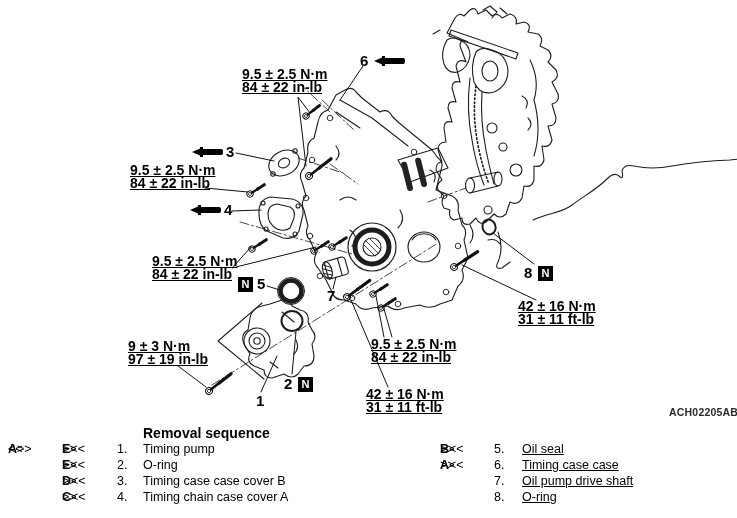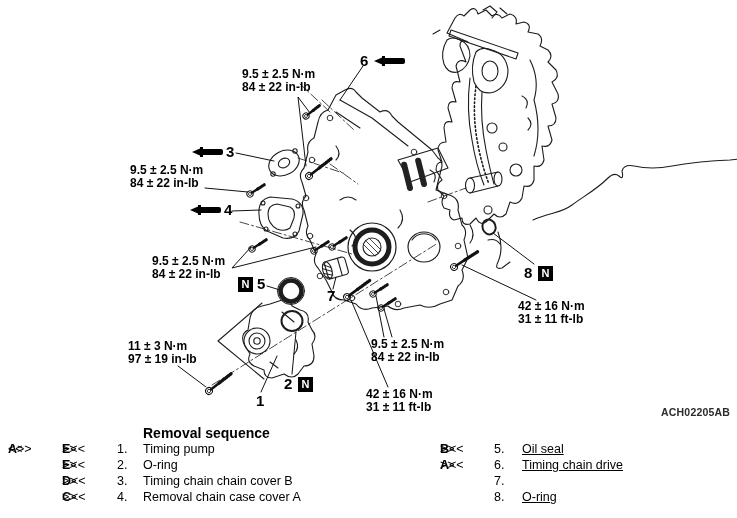--- a/index.html
+++ b/index.html
@@ -2,27 +2,27 @@
 <html><head>
 <meta charset="utf-8">
 <style>
   html,body{margin:0;padding:0;background:#fff;}
   #stage{
     position:relative;width:737px;height:518px;background:#fff;overflow:hidden;
     font-family:"Liberation Sans","DejaVu Sans",sans-serif;color:#000;
   }
   #artwork{position:absolute;left:0;top:0;width:737px;height:518px;}
   .abs{position:absolute;white-space:nowrap;}
-  .tq{font-size:12px;font-weight:bold;line-height:13px;letter-spacing:0;}
+  .tq{font-size:14px;font-weight:bold;line-height:13px;letter-spacing:0;text-decoration:underline;}
   .callout{font-size:15px;font-weight:bold;line-height:15px;}
   .nbox{
     width:15px;height:15px;background:#000;color:#fff;text-align:center;
     font-size:11px;font-weight:bold;line-height:15px;
   }
-  .figcode{font-size:10.5px;font-weight:bold;color:#2b2b2b;letter-spacing:.2px;}
+  .figcode{font-size:10.5px;font-weight:bold;color:#2b2b2b;letter-spacing:.2px;margin-left:8px;}
   
   .lg-title{font-size:14px;font-weight:bold;}
   .lg-row{position:absolute;left:0;top:0;width:737px;height:16px;font-size:12.5px;line-height:15px;}
   .lg-row span{position:absolute;white-space:nowrap;}
   .c-pre{left:8px;}
   .c-mark{left:62px;}
   .c-num{left:117px;}
   .c-name{left:143px;}
   .c-markR{left:440px;}
   .c-numR{left:494px;}
@@ -208,21 +208,21 @@
   </div>
   <div class="abs tq" style="left:130px;top:164px;">
     <div>9.5 ± 2.5 N·m</div>
     <div>84 ± 22 in-lb</div>
   </div>
   <div class="abs tq" style="left:152px;top:255px;">
     <div>9.5 ± 2.5 N·m</div>
     <div>84 ± 22 in-lb</div>
   </div>
   <div class="abs tq" style="left:128px;top:340px;">
-    <div>11 ± 3 N·m</div>
+    <div>9 ± 3 N·m</div>
     <div>97 ± 19 in-lb</div>
   </div>
   <div class="abs tq" style="left:371px;top:338px;">
     <div>9.5 ± 2.5 N·m</div>
     <div>84 ± 22 in-lb</div>
   </div>
   <div class="abs tq" style="left:366px;top:388px;">
     <div>42 ± 16 N·m</div>
     <div>31 ± 11 ft-lb</div>
   </div>
@@ -271,39 +271,40 @@
     <span class="c-name">Timing pump</span>
   </div>
   <div class="lg-row" style="top:458px;">
     <span class="c-mark mk"><span>&gt;&gt;</span><b>E</b><span>&lt;&lt;</span></span>
     <span class="c-num">2.</span>
     <span class="c-name">O-ring</span>
   </div>
   <div class="lg-row" style="top:474px;">
     <span class="c-mark mk"><span>&gt;&gt;</span><b>D</b><span>&lt;&lt;</span></span>
     <span class="c-num">3.</span>
-    <span class="c-name">Timing chain chain cover B</span>
+    <span class="c-name">Timing case case cover B</span>
   </div>
   <div class="lg-row" style="top:490px;">
     <span class="c-mark mk"><span>&gt;&gt;</span><b>C</b><span>&lt;&lt;</span></span>
     <span class="c-num">4.</span>
-    <span class="c-name">Removal chain case cover A</span>
+    <span class="c-name">Timing chain case cover A</span>
   </div>
 
   <div class="lg-row" style="top:442px;">
     <span class="c-markR mk"><span>&gt;&gt;</span><b>B</b><span>&lt;&lt;</span></span>
     <span class="c-numR">5.</span>
     <span class="c-nameR">Oil seal</span>
   </div>
   <div class="lg-row" style="top:458px;">
     <span class="c-markR mk"><span>&gt;&gt;</span><b>A</b><span>&lt;&lt;</span></span>
     <span class="c-numR">6.</span>
-    <span class="c-nameR">Timing chain drive</span>
+    <span class="c-nameR">Timing case case</span>
   </div>
   <div class="lg-row" style="top:474px;">
     <span class="c-numR">7.</span>
+    <span class="c-nameR">Oil pump drive shaft</span>
   </div>
   <div class="lg-row" style="top:490px;">
     <span class="c-numR">8.</span>
     <span class="c-nameR">O-ring</span>
   </div>
 
 </div>
 
 </body></html>

